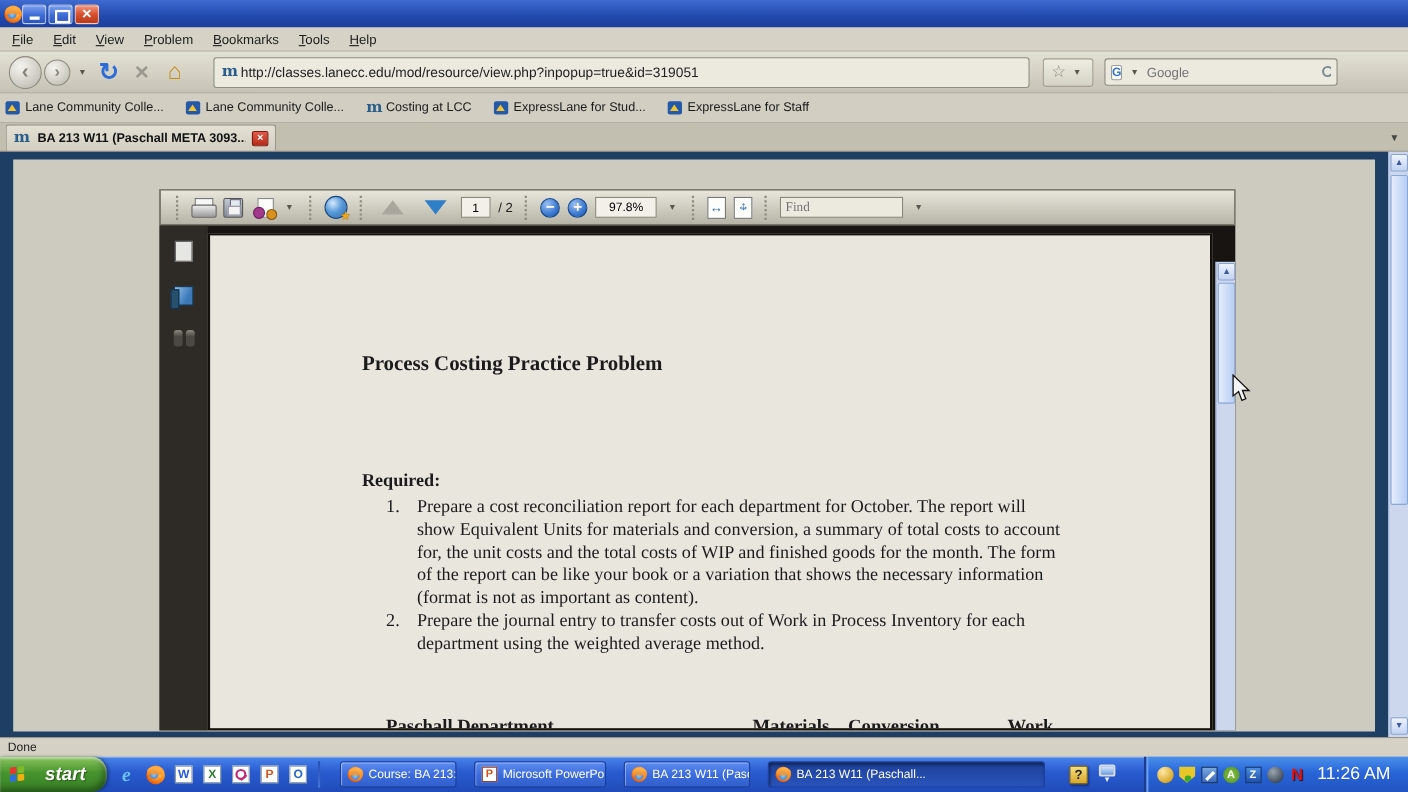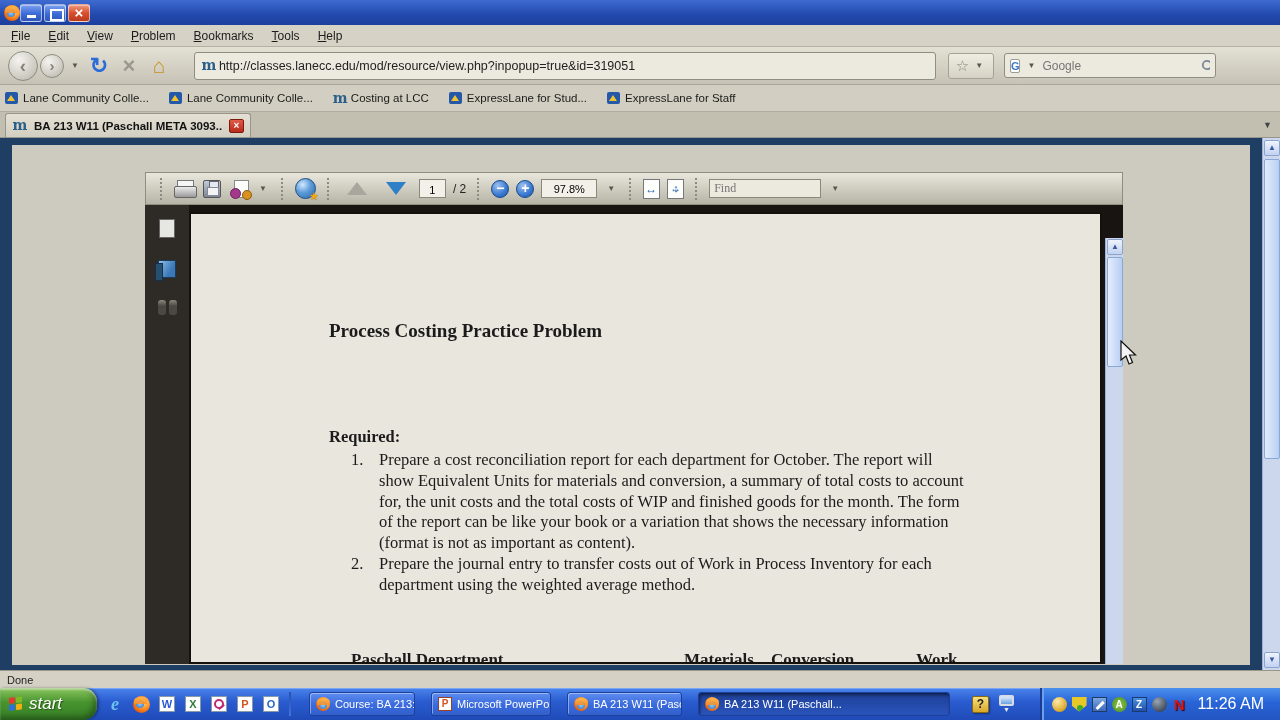--- a/index.html
+++ b/index.html
@@ -160,21 +160,21 @@
   .statusbar{position:absolute;top:670px;left:0;width:1280px;height:18px;background:#d5d2c5;
     border-top:1px solid #98958a;font-size:11px;color:#222;display:flex;align-items:center;padding-left:7px}
 
   
   .taskbar{position:absolute;top:688px;left:0;width:1280px;height:32px;
     background:linear-gradient(#4a84ec,#2a5cd0 42%,#1f4bb8);box-shadow:inset 0 1px 0 #7aa6f6;
     display:flex;align-items:center}
   .startbtn{width:97px;height:32px;border-radius:0 14px 14px 0;
     background:linear-gradient(#8cc65e,#47942f 45%,#357f24);
     box-shadow:inset 0 2px 2px rgba(255,255,255,.45),inset -3px -3px 6px rgba(0,0,0,.35),2px 0 3px rgba(0,0,0,.35);
-    display:flex;align-items:center;gap:6px;padding-left:9px;color:#fff;font-weight:normal;font-style:italic;font-size:17px;text-shadow:1px 1px 1px #2a5216}
+    display:flex;align-items:center;gap:18px;padding-left:9px;color:#fff;font-weight:bold;font-style:italic;font-size:17px;text-shadow:1px 1px 1px #2a5216}
   .flag{width:14px;height:14px;display:grid;grid-template-columns:6px 6px;grid-template-rows:6px 6px;gap:1px;transform:skewY(-6deg)}
   .flag i{border-radius:1px}
   .flag i:nth-child(1){background:#e23a2e}.flag i:nth-child(2){background:#7eba28}
   .flag i:nth-child(3){background:#2e6fe0}.flag i:nth-child(4){background:#f0b012}
   .qlaunch{display:flex;align-items:center;gap:6px;padding:0 10px 0 8px}
   .ql{width:20px;height:20px;display:flex;align-items:center;justify-content:center;font-weight:bold}
   .ql-ie{color:#6cc0f4;font-size:18px;font-style:italic;font-family:"Liberation Serif",serif}
   .ql-ie::before{content:"e"}
   .qdoc{width:16px;height:16px;background:#fff;border:1px solid #8899aa;font-size:11px;line-height:14px;text-align:center;font-weight:bold}
   .ql-word{color:#2a5ad8}.ql-word::before{content:"W"}

